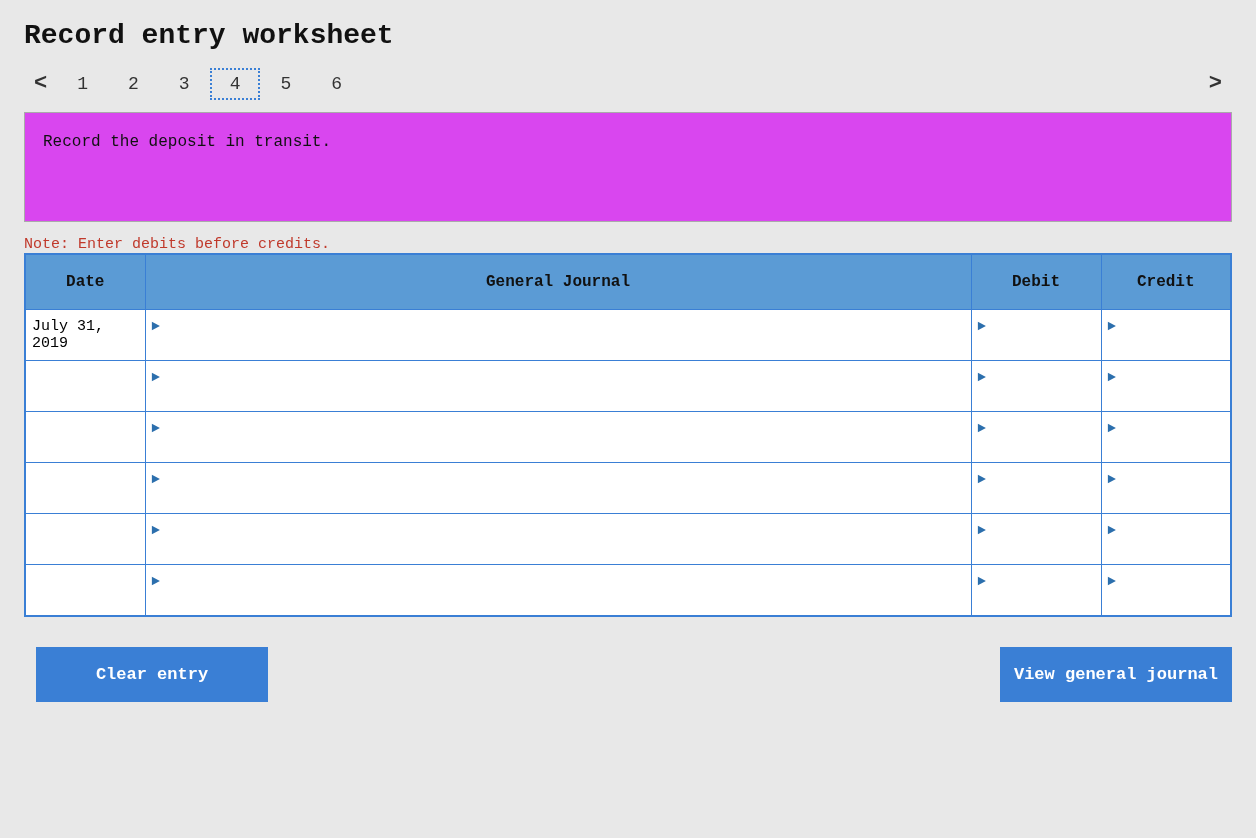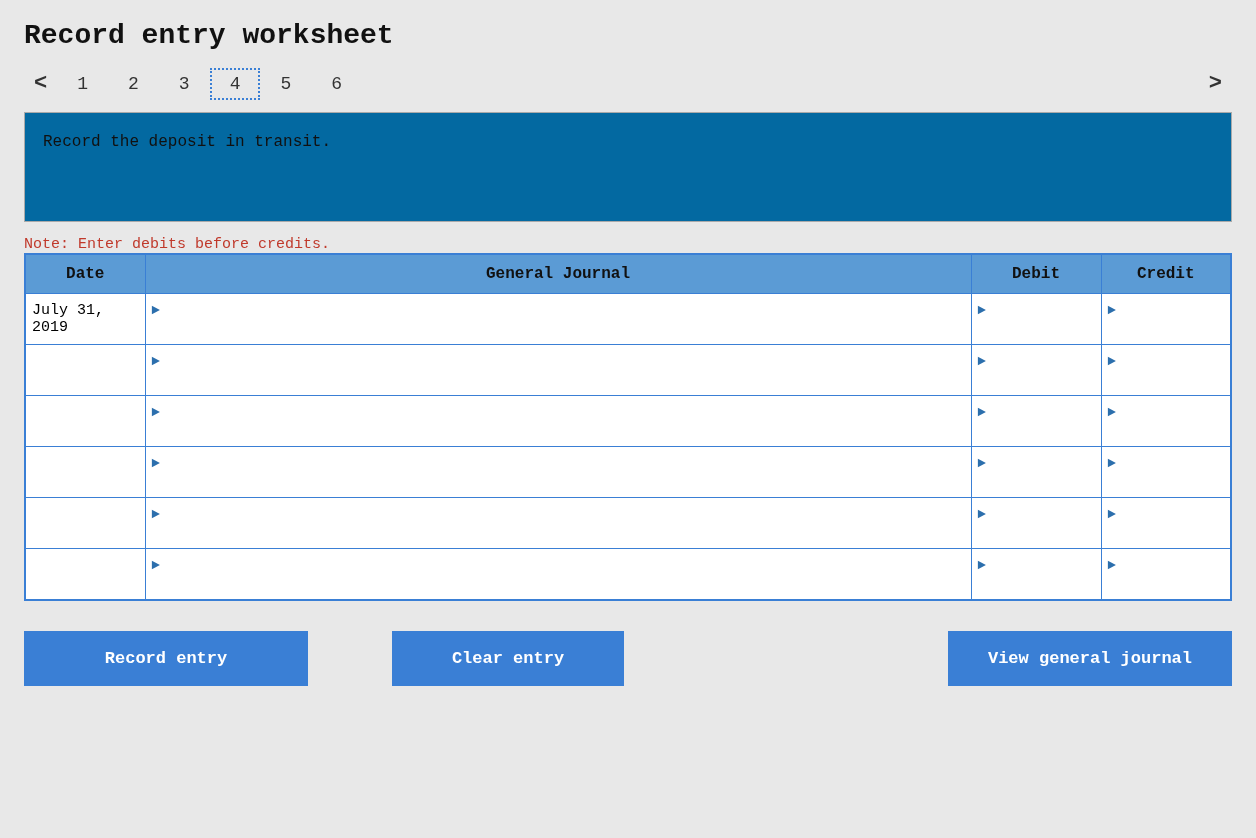--- a/index.html
+++ b/index.html
@@ -46,21 +46,21 @@
       cursor: pointer;
       position: relative;
     }
 
     .tab-item.active {
       border: 2px dotted #3a7fd5;
       padding: 4px 18px;
     }
 
     .instruction-box {
-      background-color: #0369a1;
+      background-color: #d946ef;
       border: 1px solid #aaa;
       padding: 20px 18px;
       margin-bottom: 14px;
       min-height: 110px;
       font-size: 16px;
       color: #111;
     }
 
     .note-text {
       color: #c0392b;
@@ -73,21 +73,21 @@
       border-collapse: collapse;
       margin-bottom: 30px;
       border: 2px solid #3a7fd5;
     }
 
     .journal-table th {
       background-color: #5b9bd5;
       color: #111;
       font-weight: bold;
       font-size: 16px;
-      padding: 10px 8px;
+      padding: 18px 8px;
       border: 1px solid #3a7fd5;
       text-align: center;
     }
 
     .journal-table td {
       border: 1px solid #3a7fd5;
       padding: 8px 6px;
       font-size: 15px;
       height: 42px;
       vertical-align: middle;
@@ -149,21 +149,21 @@
       width: 284px;
       margin-right: 72px;
     }
 
     .btn-clear {
       width: 232px;
       margin-left: 12px;
     }
 
     .btn-view {
-      width: 284px;
+      width: 232px;
       margin-left: auto;
     }
 
     .col-date { width: 120px; }
     .col-debit { width: 130px; }
     .col-credit { width: 130px; }
   </style>
 </head>
 <body>
 
@@ -285,16 +285,15 @@
       </td>
       <td class="credit-cell">
         <span class="cell-arrow">►</span>
         <input class="input-field" type="text" style="">
       </td>
     </tr>
   </tbody>
 </table>
 
 <div class="button-row">
-  <button class="btn btn-record">Record entry</button>
   <button class="btn btn-clear">Clear entry</button>
   <button class="btn btn-view">View general journal</button>
 </div>
 
 </body></html>

